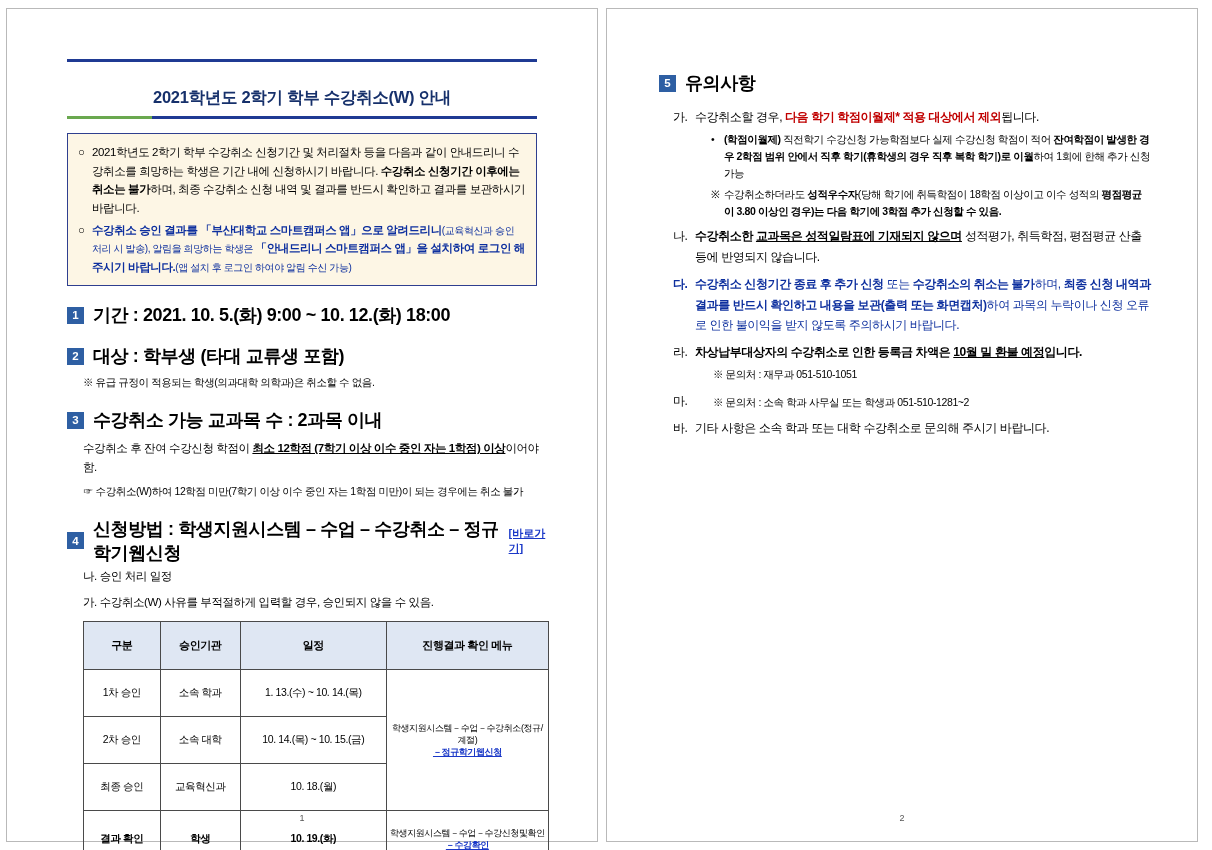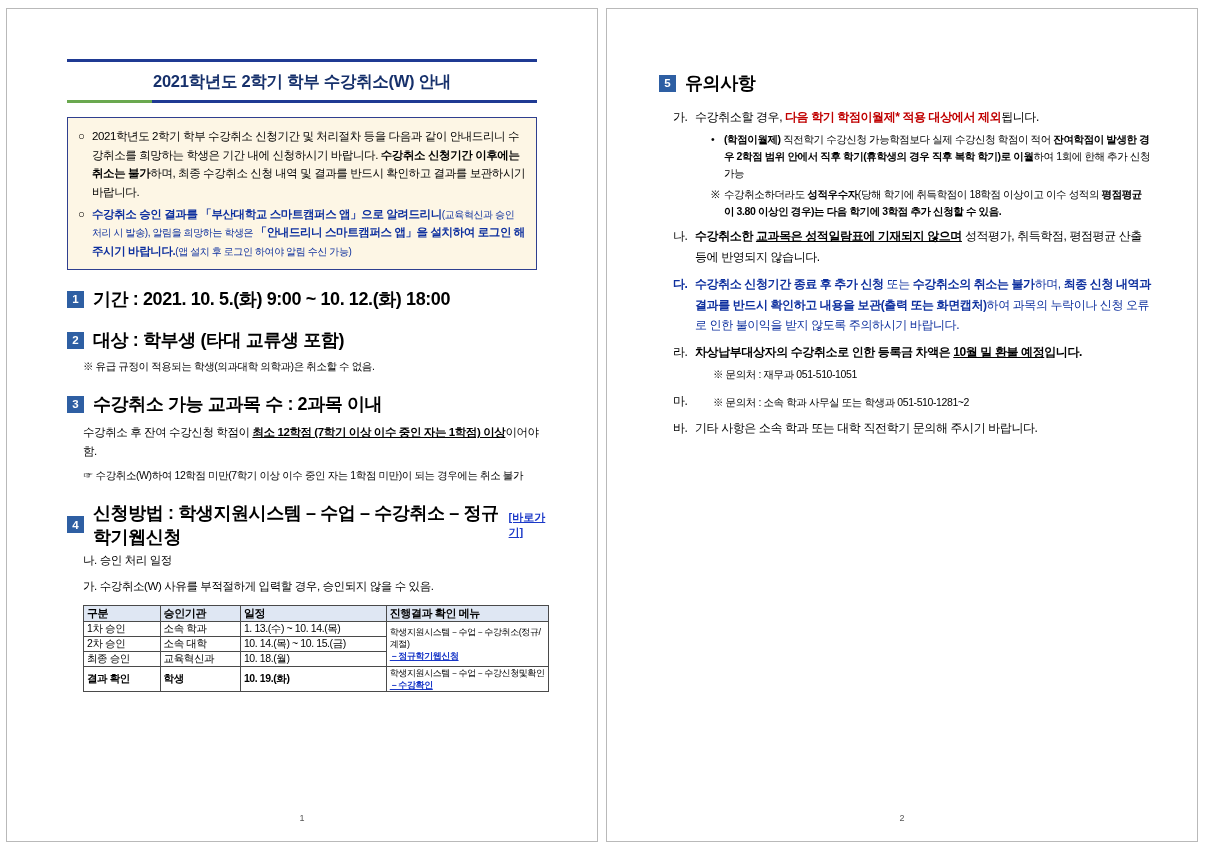--- a/index.html
+++ b/index.html
@@ -49,20 +49,21 @@
     background: #1f3a93;
     margin-bottom: 0;
   }
   .doc-title {
     text-align: center;
     font-size: 16.5px;
     font-weight: bold;
     color: #16306b;
     letter-spacing: -0.3px;
     padding: 9px 0 7px 0;
+    margin-top: 16px;
   }
   .title-rule-bottom {
     display: flex;
     height: 3px;
   }
   .title-rule-bottom i { display: block; height: 100%; }
   .trb-a { width: 18%; background: #6aa84f; }
   .trb-b { width: 82%; background: #1f3a93; }
 
   
@@ -133,22 +134,22 @@
   
   table.sched {
     margin: 9px 0 0 30px;
     border-collapse: collapse;
     width: 466px;
     font-size: 10.5px;
     letter-spacing: -0.4px;
   }
   table.sched th, table.sched td {
     border: 1px solid #4a4a4a;
-    padding: 0 3px;
-    text-align: left;
+    padding: 16px 3px;
+    text-align: center;
     vertical-align: middle;
   }
   table.sched thead th {
     background: #dfe7f3;
     font-weight: bold;
     font-size: 11px;
   }
   table.sched td.small {
     font-size: 9px;
     line-height: 1.35;
@@ -348,21 +349,21 @@
 
       <div class="p2-item">
         <span class="p2-label">마.</span>
         <span class="p2-body">
           <div class="inq">※ 문의처 : 소속 학과 사무실 또는 학생과 051-510-1281~2</div>
         </span>
       </div>
 
       <div class="p2-item">
         <span class="p2-label">바.</span>
-        <span class="p2-body">기타 사항은 소속 학과 또는 대학 직전학기 문의해 주시기 바랍니다.</span>
+        <span class="p2-body">기타 사항은 소속 학과 또는 대학 수강취소로 문의해 주시기 바랍니다.</span>
       </div>
 
     </div>
 
     <div class="pagenum">2</div>
   </div>
 
 </div>
 
 </body></html>

